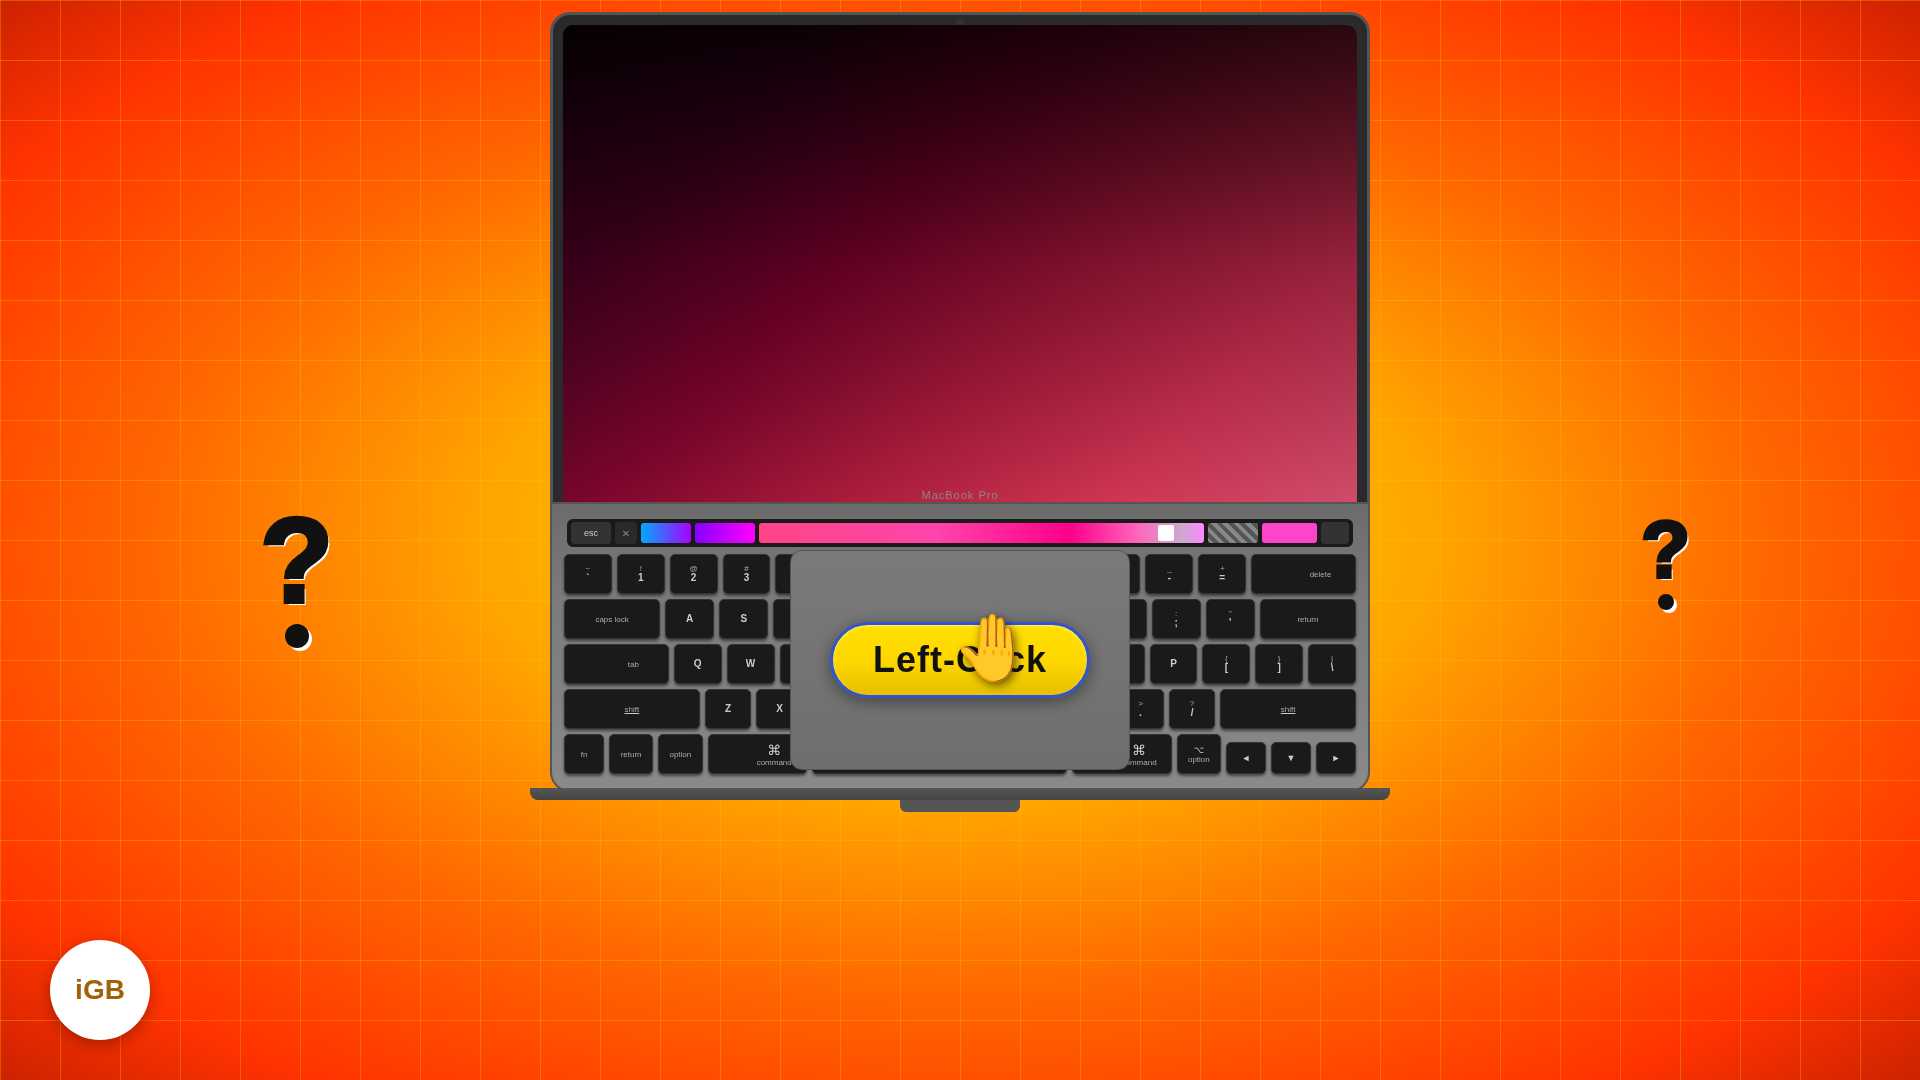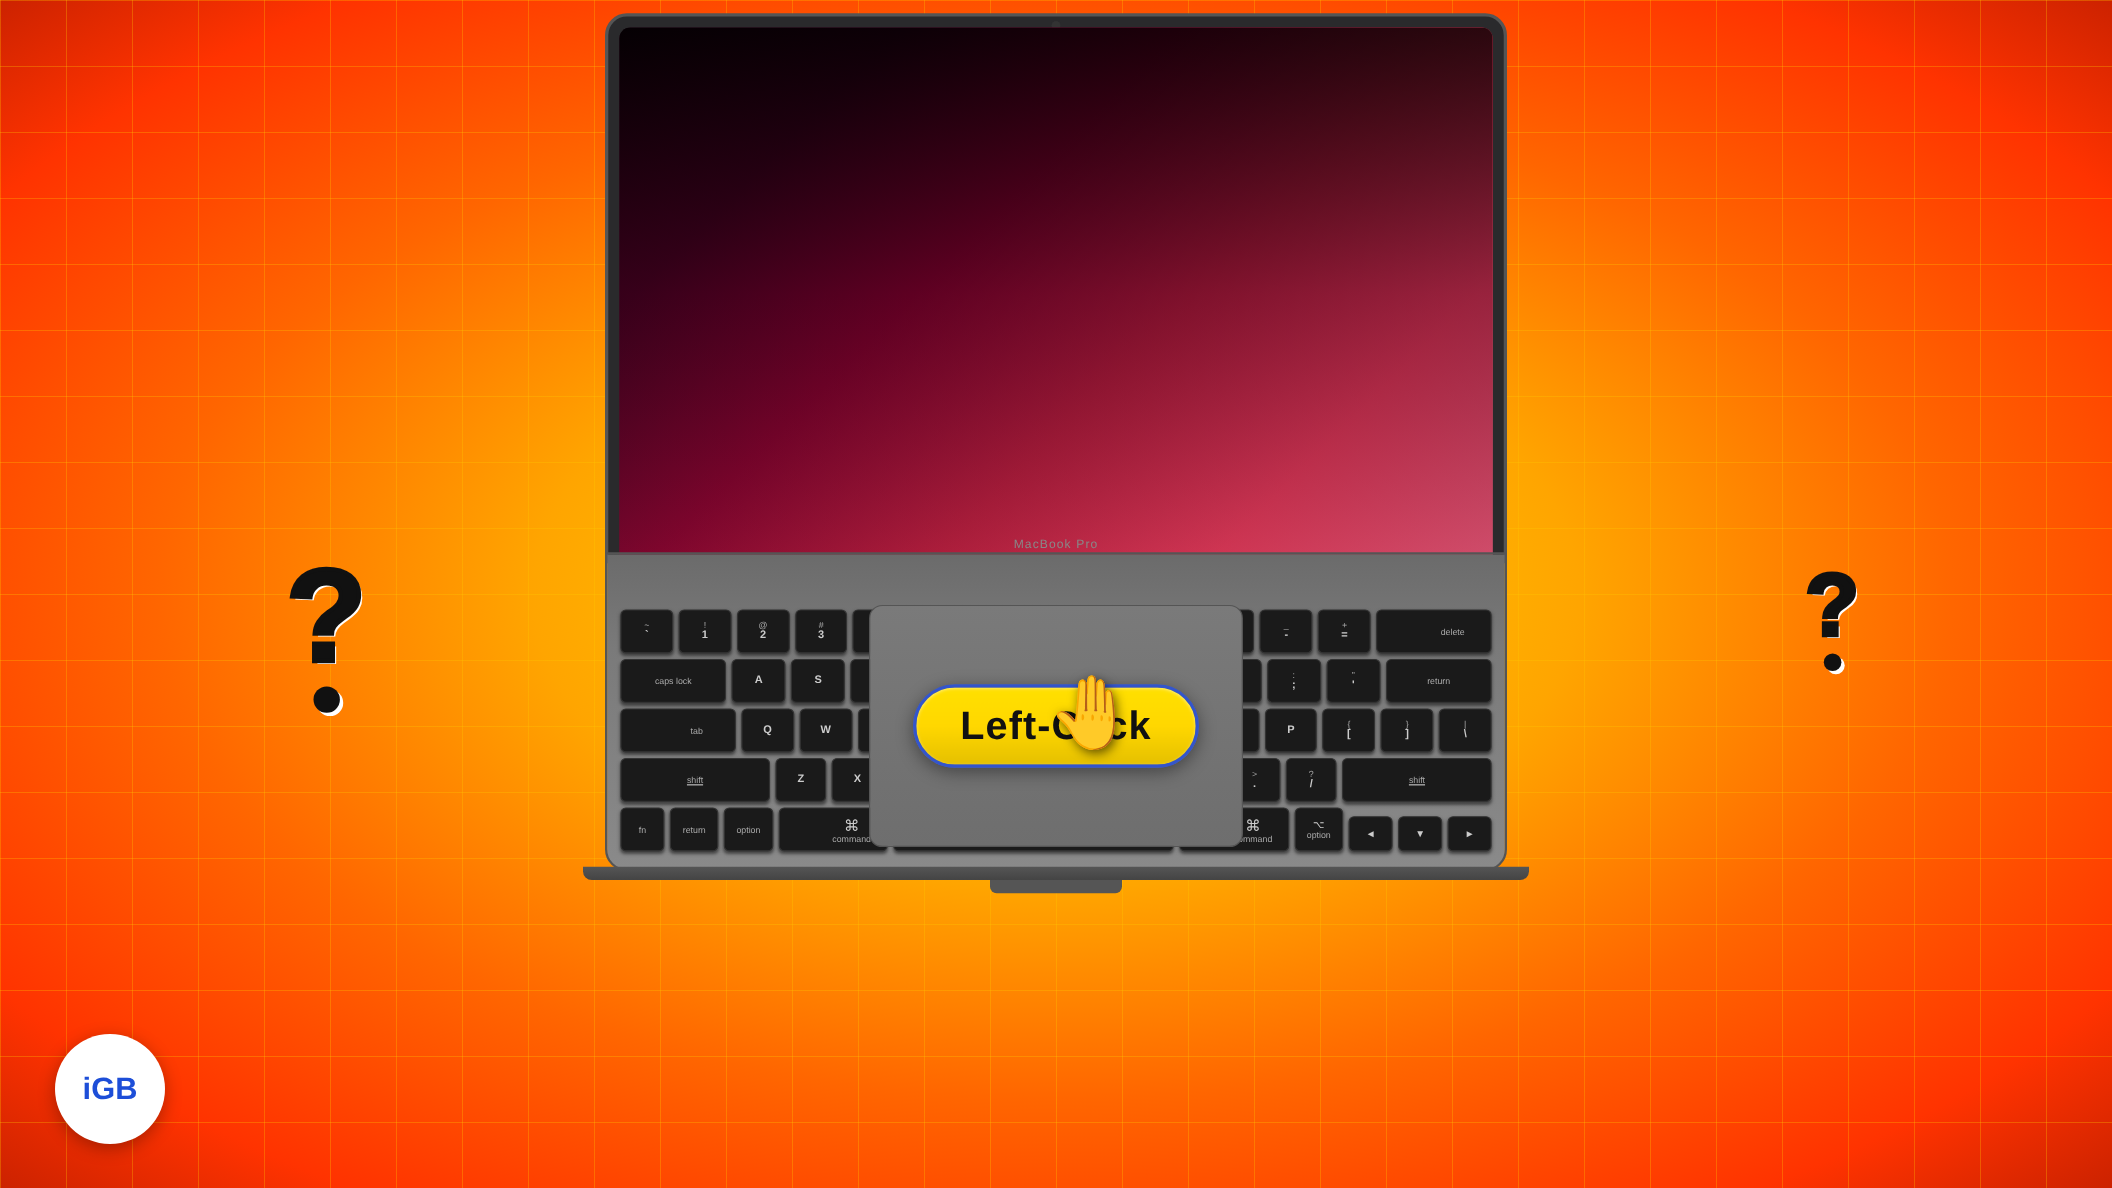--- a/index.html
+++ b/index.html
@@ -357,21 +357,21 @@
       display: flex;
       align-items: center;
       justify-content: center;
       z-index: 20;
       box-shadow: 0 4px 15px rgba(0,0,0,0.3);
     }
 
     .igb-logo-text {
       font-size: 28px;
       font-weight: 900;
-      color: #1d4ed8;
+      color: #a16207;
       font-family: -apple-system, Arial, sans-serif;
     }
 
     
     .macbook-bottom-bar {
       position: absolute;
       bottom: -8px;
       left: 50%;
       transform: translateX(-50%);
       width: 860px;
@@ -414,20 +414,34 @@
   <div class="macbook-screen-outer">
     <div class="webcam"></div>
     <div class="macbook-screen-inner">
       <div class="screen-dark-overlay"></div>
     </div>
     <div class="macbook-label">MacBook Pro</div>
   </div>
 
   <div class="keyboard-body">
 
+    <div class="touch-bar">
+      <div class="touch-bar-esc">
+        <span>esc</span>
+      </div>
+      <div class="touch-bar-x">✕</div>
+      <div class="touch-bar-gradient1"></div>
+      <div class="touch-bar-gradient2"></div>
+      <div class="touch-bar-pink-bar">
+        <div class="touch-bar-white-dot"></div>
+      </div>
+      <div class="touch-bar-checker"></div>
+      <div class="touch-bar-pink-end"></div>
+      <div class="touch-bar-power"></div>
+    </div>
 
     <div class="keys-area">
 
       <div class="key-row">
         <div class="key">
             <span class="top-char">~</span>
             <span class="bottom-char">`</span>
           </div>
         <div class="key">
             <span class="top-char">!</span>

